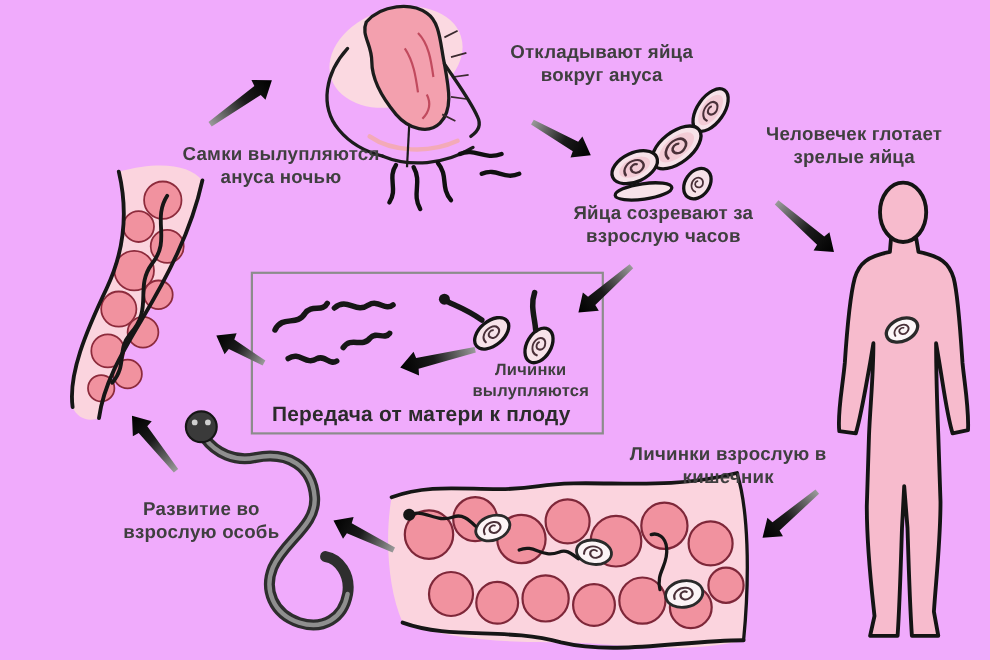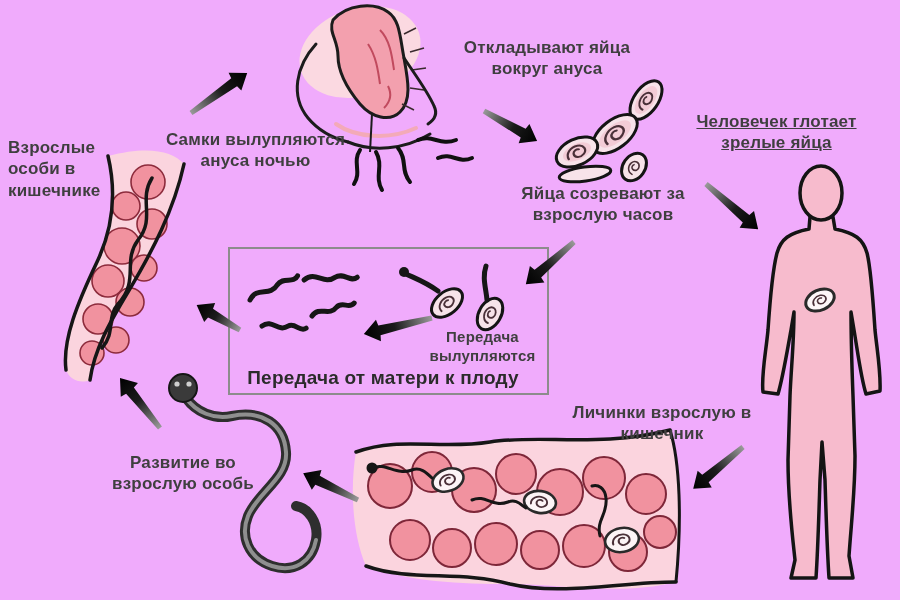--- a/index.html
+++ b/index.html
@@ -193,32 +193,29 @@
       <path transform="translate(160,428) rotate(-128.7)" d="M0,2.5 L48,5 L49,11 L64,0 L49,-11 L48,-5 L0,-2.5 Z"></path>
     </g>
   </svg>
 
   <div class="label" style="left:442px;top:37px;width:210px;">Откладывают яйца
 вокруг ануса</div>
 
   <div class="label" style="left:158px;top:129px;width:195px;">Самки вылупляются
 ануса ночью</div>
 
-  <div class="label left" style="left:8px;top:137px;width:130px;">Взрослые
-особи в
-кишечнике</div>
-
-  <div class="label" style="left:689px;top:111px;width:175px;text-decoration:underline;">Человечек глотает
+
+  <div class="label" style="left:689px;top:111px;width:175px;">Человечек глотает
 зрелые яйца</div>
 
   <div class="label" style="left:503px;top:183px;width:200px;">Яйца созревают за
 взрослую часов</div>
 
 
-  <div class="label small" style="left:420px;top:328px;width:125px;">Передача
+  <div class="label small" style="left:420px;top:328px;width:125px;">Личинки
 вылупляются</div>
 
   <div class="label big" style="left:238px;top:366px;width:290px;">Передача от матери к плоду</div>
 
   <div class="label" style="left:562px;top:402px;width:200px;">Личинки взрослую в
 кишечник</div>
 
   <div class="label" style="left:88px;top:452px;width:190px;">Развитие во
 взрослую особь</div>
 </div>

